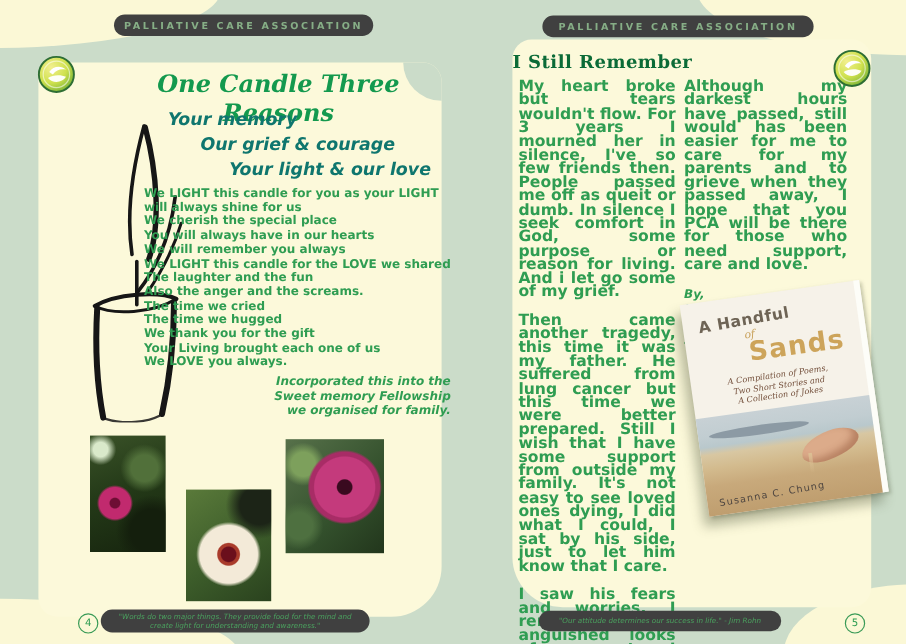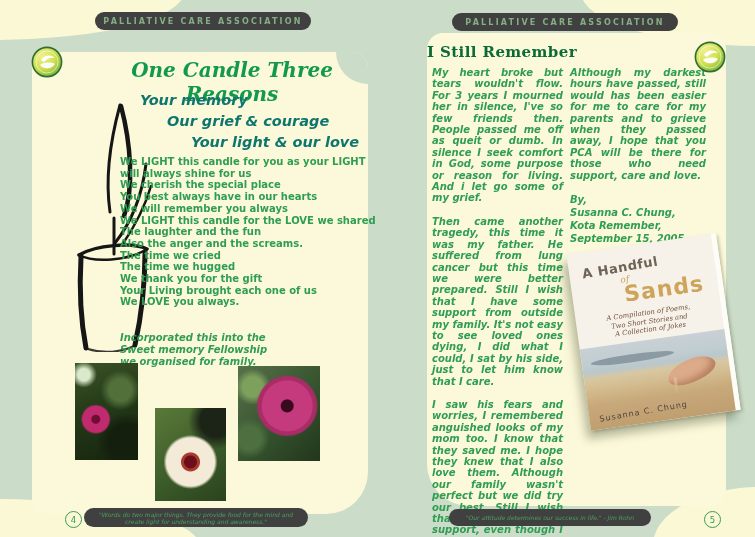--- a/index.html
+++ b/index.html
@@ -31,21 +31,21 @@
             font-family:"DejaVu Serif", serif;font-style:italic;font-weight:bold;
             font-size:20px;color:#13994e;}
   .candle{position:absolute;left:38px;top:50px;}
   .subtitle{position:absolute;left:108px;top:38px;font-style:italic;font-weight:bold;
             font-size:14.5px;line-height:21px;color:#0f766e;}
   .subtitle .s1{margin-left:0;}
   .subtitle .s2{margin-left:27px;}
   .subtitle .s3{margin-left:51px;}
   .poem{position:absolute;left:88px;top:104px;font-size:10px;line-height:11.7px;
         font-weight:bold;color:#2f9d52;white-space:nowrap;}
-  .poem-closing{margin-top:24px;font-style:italic;}
+  .poem-closing{margin-top:5px;font-style:italic;text-align:right;}
   .photo{position:absolute;}
   .photo1{left:43px;top:311px;width:63px;height:97px;
     background:
       radial-gradient(circle at 33% 58%, #6e0e34 0 4px, #c12a6e 5px 13px, rgba(193,42,110,0) 15px),
       radial-gradient(circle at 14% 12%, #d9e9ca 0 6px, rgba(217,233,202,0) 13px),
       radial-gradient(circle at 72% 28%, #51703a 0 11px, rgba(81,112,58,0) 20px),
       radial-gradient(circle at 82% 82%, #141f0d 0 18px, rgba(20,31,13,0) 30px),
       linear-gradient(160deg, #3a5228 0%, #243a18 45%, #16240e 100%);}
   .photo2{left:123px;top:356px;width:71px;height:93px;
     background:
@@ -60,22 +60,22 @@
       radial-gradient(circle at 14% 76%, #4e7040 0 11px, rgba(78,112,64,0) 20px),
       linear-gradient(135deg, #57714a 0%, #33502c 60%, #22361c 100%);}
 
   
   .rp-title{position:absolute;left:0;top:10px;width:290px;text-align:left;
             font-family:"DejaVu Serif", serif;font-weight:bold;font-size:15px;
             letter-spacing:.4px;color:#0b6b37;}
   .cols{position:absolute;left:5px;top:34px;display:flex;gap:7px;}
   .col1{width:131px;}
   .col2{width:136px;}
-  .cols p{margin:0 0 12px 0;text-align:justify;font-size:10px;line-height:11.4px;
-          font-weight:bold;color:#2f9d52;font-style:italic;}
+  .cols p{margin:0 0 12px 0;text-align:justify;font-size:13px;line-height:11.4px;
+          font-weight:bold;color:#2f9d52;}
   .signature{margin-top:4px;font-style:italic;font-weight:bold;font-size:10px;
              line-height:13px;color:#2f9d52;}
 
   
   .book{position:absolute;left:151px;top:210px;width:146px;height:178px;
         background:#f6f2e9;transform:rotate(-8deg);
         border-right:5px solid #fdfdf8;
         box-shadow:-5px 8px 10px rgba(70,78,52,.38), 2px 2px 3px rgba(70,78,52,.25);}
   .bk-t1{margin:12px 0 0 13px;font-size:13px;font-weight:bold;letter-spacing:.5px;
          color:#6e6455;transform:rotate(-2deg);}
@@ -150,21 +150,21 @@
     <div class="subtitle">
       <div class="s1">Your memory</div>
       <div class="s2">Our grief &amp; courage</div>
       <div class="s3">Your light &amp; our love</div>
     </div>
 
     <div class="poem">
       <div>We LIGHT this candle for you as your LIGHT</div>
       <div>will always shine for us</div>
       <div>We cherish the special place</div>
-      <div>You best always have in our hearts</div>
+      <div>You will always have in our hearts</div>
       <div>We will remember you always</div>
       <div>We LIGHT this candle for the LOVE we shared</div>
       <div>The laughter and the fun</div>
       <div>Also the anger and the screams.</div>
       <div>The time we cried</div>
       <div>The time we hugged</div>
       <div>We thank you for the gift</div>
       <div>Your Living brought each one of us</div>
       <div>We LOVE you always.</div>
       <div class="poem-closing">

